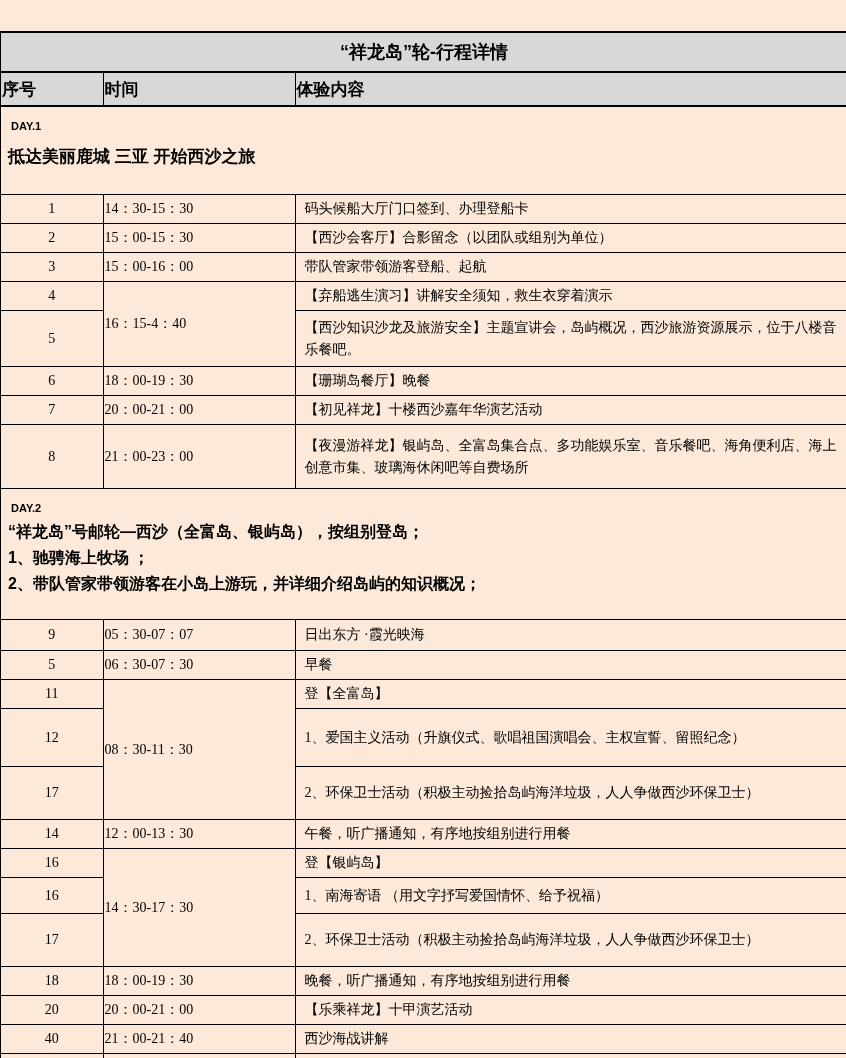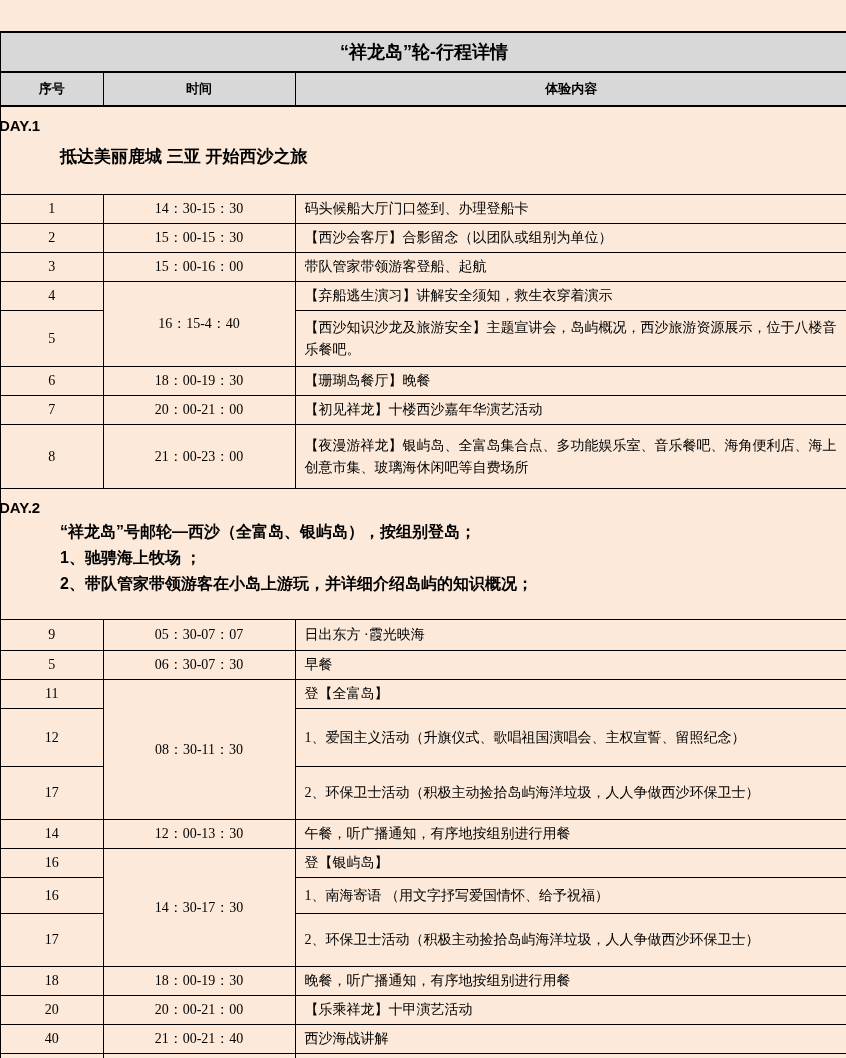--- a/index.html
+++ b/index.html
@@ -40,58 +40,57 @@
     text-align: center;
     font-family: "Liberation Sans", "DejaVu Sans", sans-serif;
     font-weight: bold;
     font-size: 18px;
     border-top: 2px solid #000;
     border-bottom: 2px solid #000;
   }
   .col-head {
     background: #d8d8d8;
     height: 30px;
-    text-align: center;
-    font-family: "Liberation Sans", "DejaVu Sans", sans-serif;
-    font-weight: bold;
-    font-size: 13px;
+    text-align: left;
+    font-family: "Liberation Sans", "DejaVu Sans", sans-serif;
+    font-weight: bold;
+    font-size: 17px;
     border-bottom: 2px solid #000;
   }
   .day-cell {
     background: #fce9d9;
     padding: 8px 10px 22px 0;
     vertical-align: top;
   }
   .day-label {
     font-family: "Liberation Sans", "DejaVu Sans", sans-serif;
     font-weight: bold;
-    font-size: 15px;
+    font-size: 11px;
     line-height: 22px;
-    padding-left: 0;
+    padding-left: 12px;
     margin-left: -2px;
   }
   .day-note {
     font-family: "Liberation Sans", "DejaVu Sans", sans-serif;
     font-weight: bold;
     font-size: 16px;
     line-height: 26px;
-    padding-left: 15px;
-    margin-left: 44px;
+    padding-left: 7px;
   }
   .first-day .day-note {
     font-size: 17px;
     line-height: 30px;
     margin-top: 5px;
   }
   .no-cell {
     text-align: center;
     font-size: 14px;
   }
   .time-cell {
-    text-align: center;
+    text-align: left;
     font-size: 14px;
     white-space: nowrap;
   }
   .content-cell {
     font-size: 14px;
     line-height: 22px;
     padding: 3px 10px 3px 9px;
     text-align: left;
   }
 </style>

